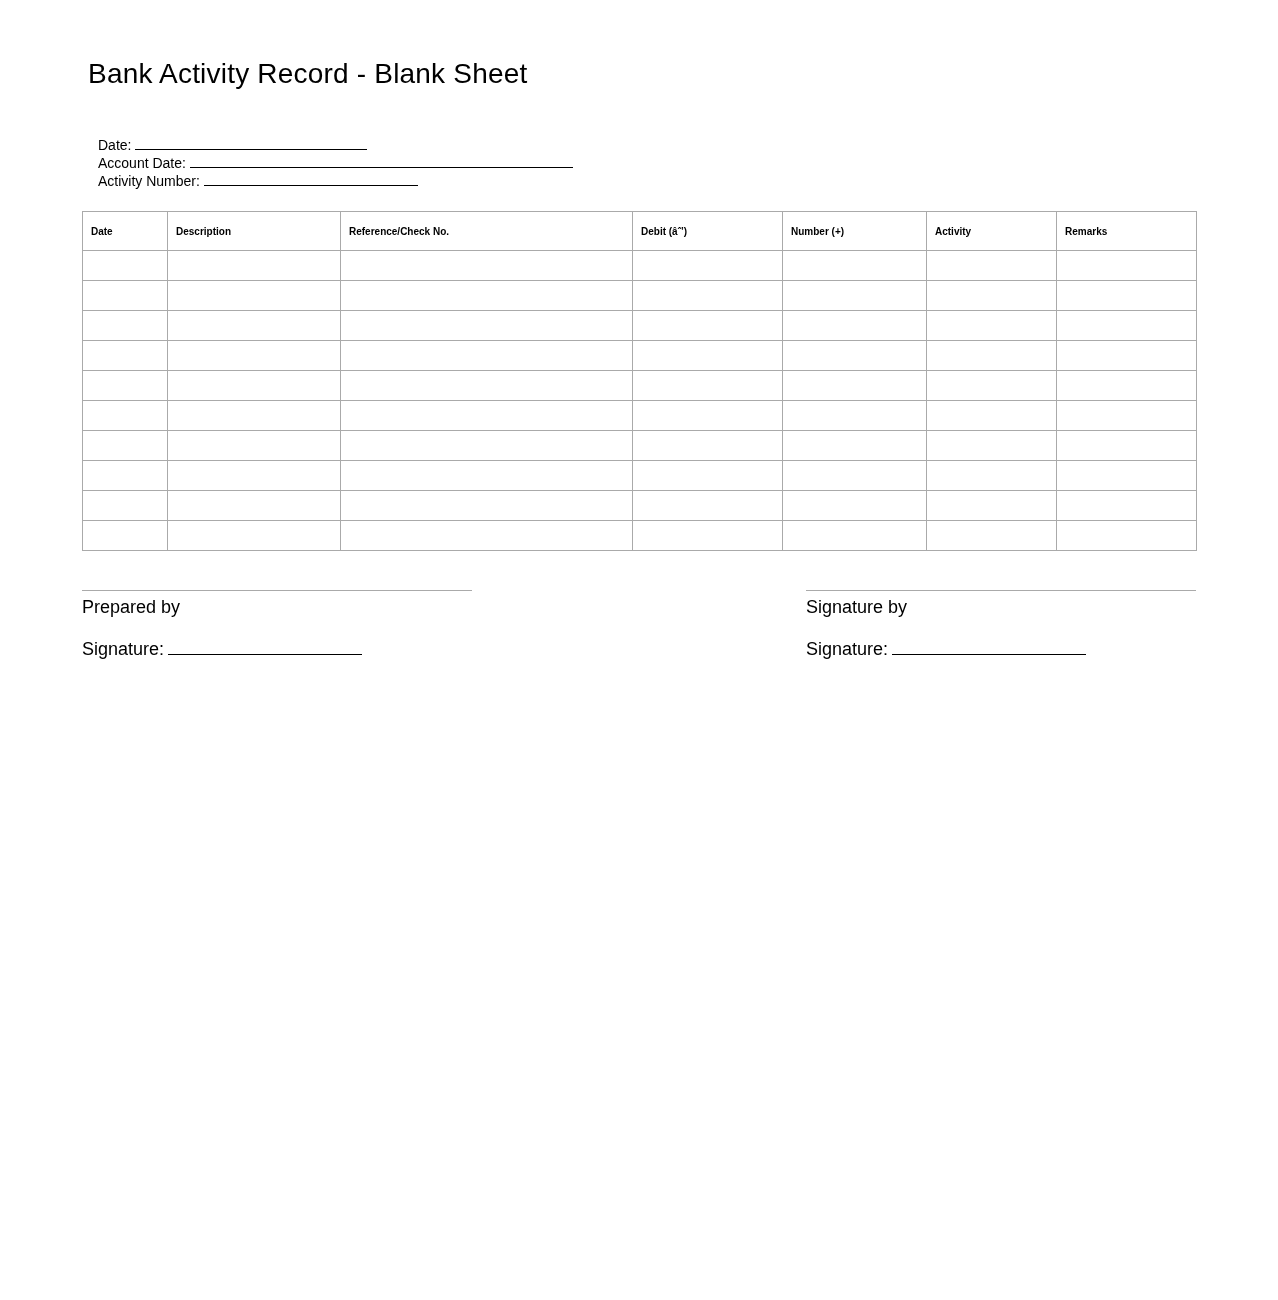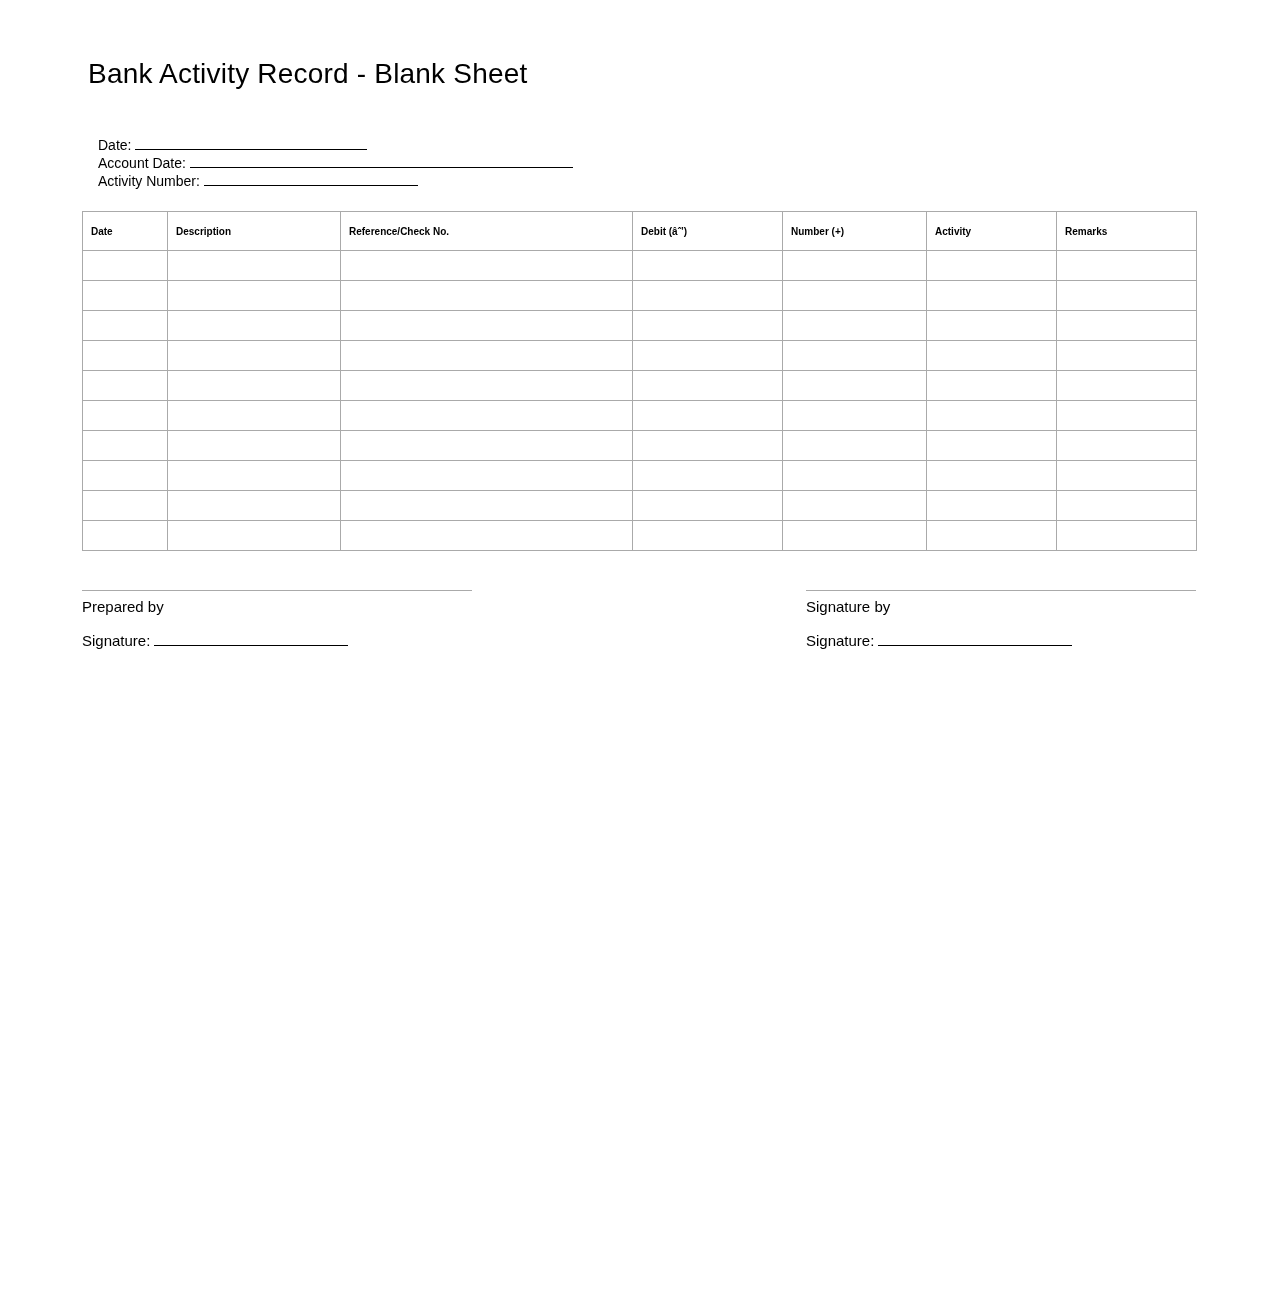--- a/index.html
+++ b/index.html
@@ -6,24 +6,24 @@
   body { width: 1278px; height: 1300px; position: relative; font-family: "Liberation Sans", sans-serif; color: #000; }
   .page { position: absolute; left: 82px; top: 0; width: 1114px; }
   h1 { position: absolute; top: 58px; left: 6px; margin: 0; font-size: 28px; font-weight: normal; letter-spacing: 0.2px; white-space: nowrap; }
   .meta { position: absolute; top: 128px; left: 16px; font-size: 14px; line-height: 18px; margin-top: 8px; }
   .meta-line { white-space: nowrap; }
   .blank { display: inline-block; border-bottom: 1px solid #000; height: 13px; vertical-align: baseline; margin-left: 4px; }
   table { position: absolute; top: 211px; left: 0; width: 1114px; border-collapse: collapse; table-layout: fixed; }
   th, td { border: 1px solid #aaaaaa; padding: 0 8px; text-align: left; }
   th { height: 38px; font-size: 10px; font-weight: bold; }
   td { height: 29px; }
-  .sig-block { position: absolute; top: 590px; width: 390px; font-size: 15px; }
+  .sig-block { position: absolute; top: 590px; width: 390px; font-size: 18px; }
   .sig-rule { border-top: 1px solid #aaaaaa; height: 0; width: 390px; }
   .sig-role { margin-top: 7px; line-height: 18px; }
-  .sig-line { margin-top: 16px; line-height: 18px; white-space: nowrap; }
+  .sig-line { margin-top: 24px; line-height: 18px; white-space: nowrap; }
   .sig-blank { display: inline-block; width: 194px; border-bottom: 1px solid #000; height: 12px; margin-left: 4px; }
 </style>
 </head>
 <body>
 
 <div class="page">
   <h1>Bank Activity Record - Blank Sheet</h1>
 
   <div class="meta">
     <div class="meta-line">

